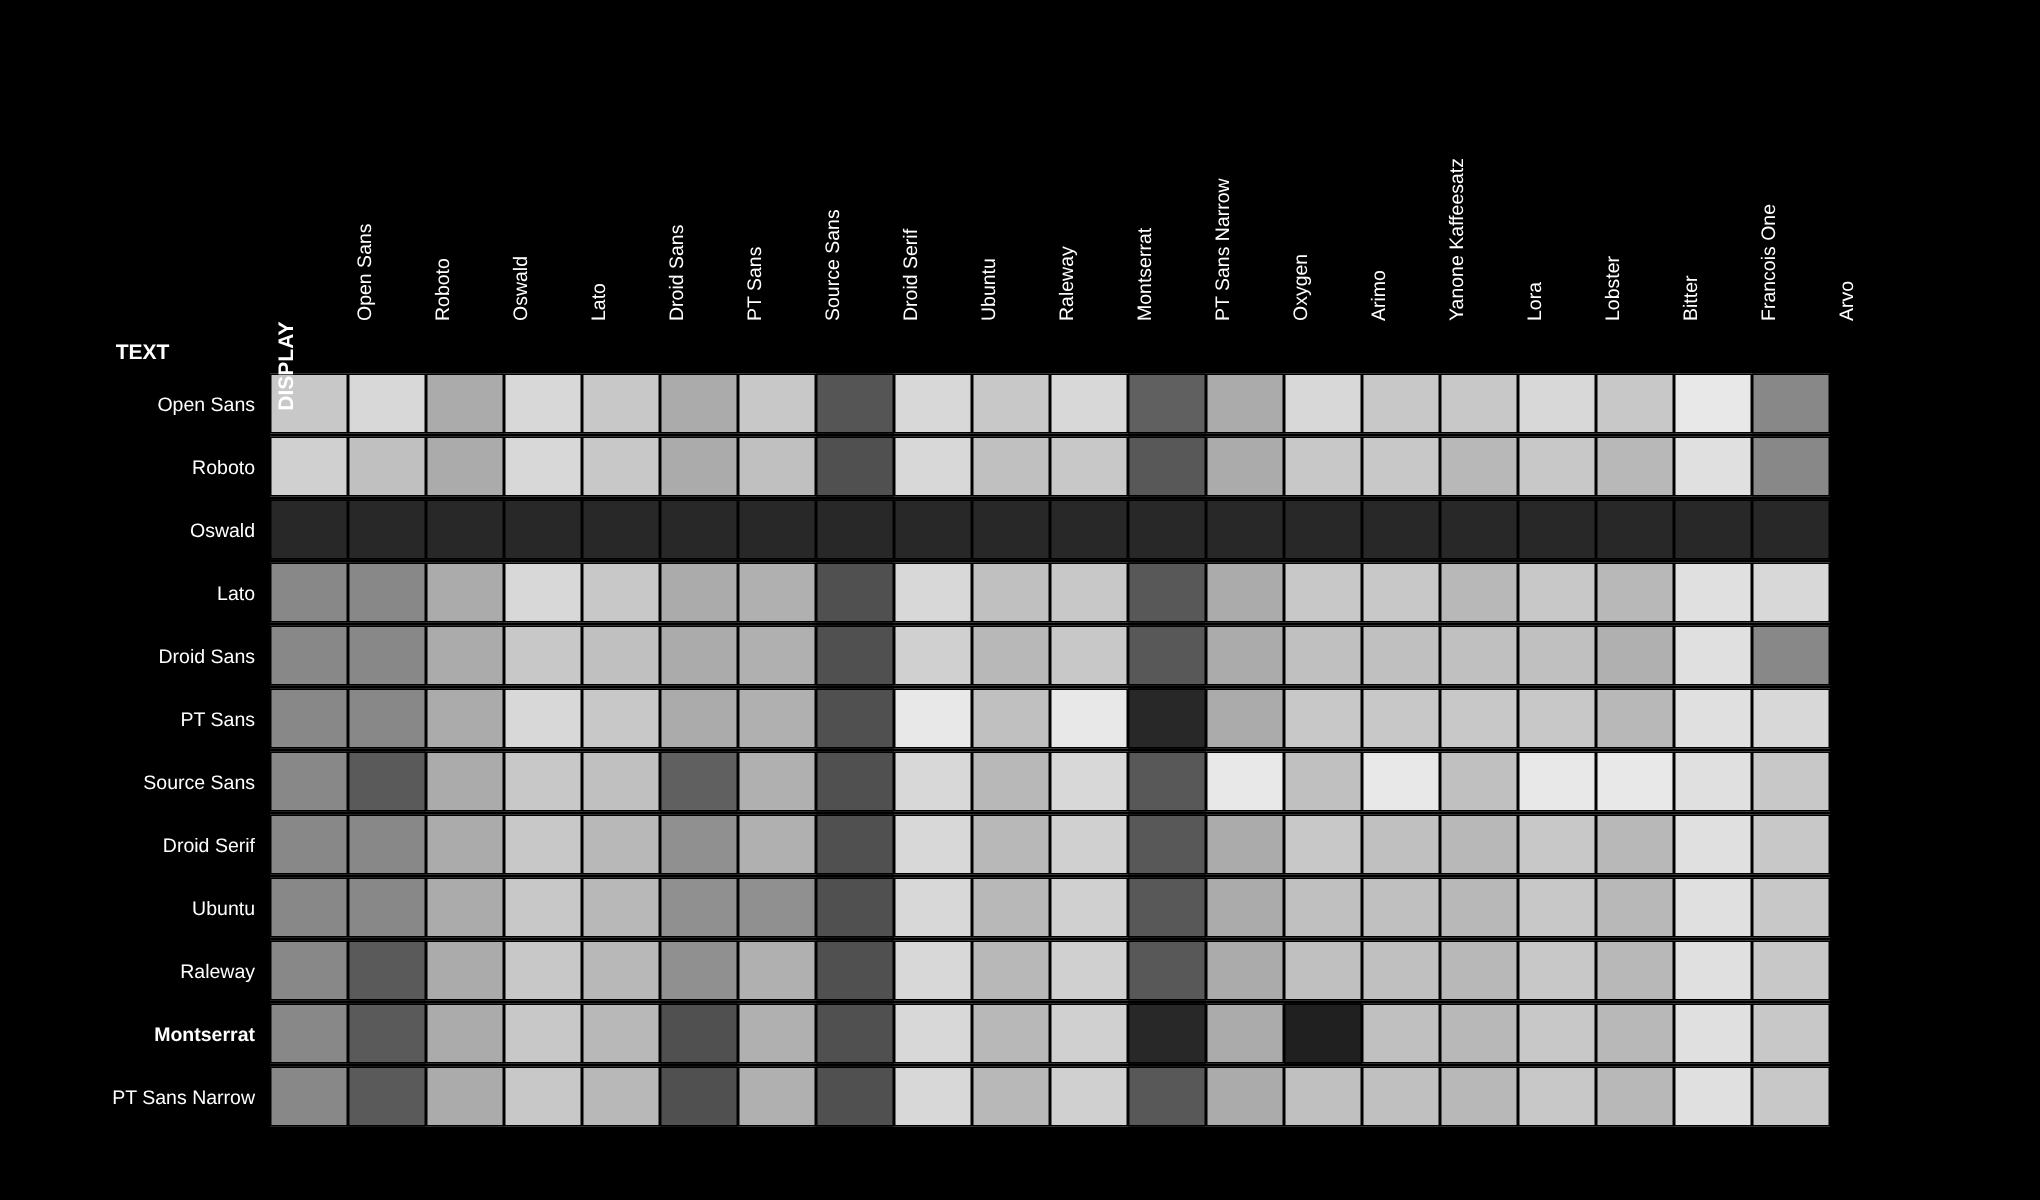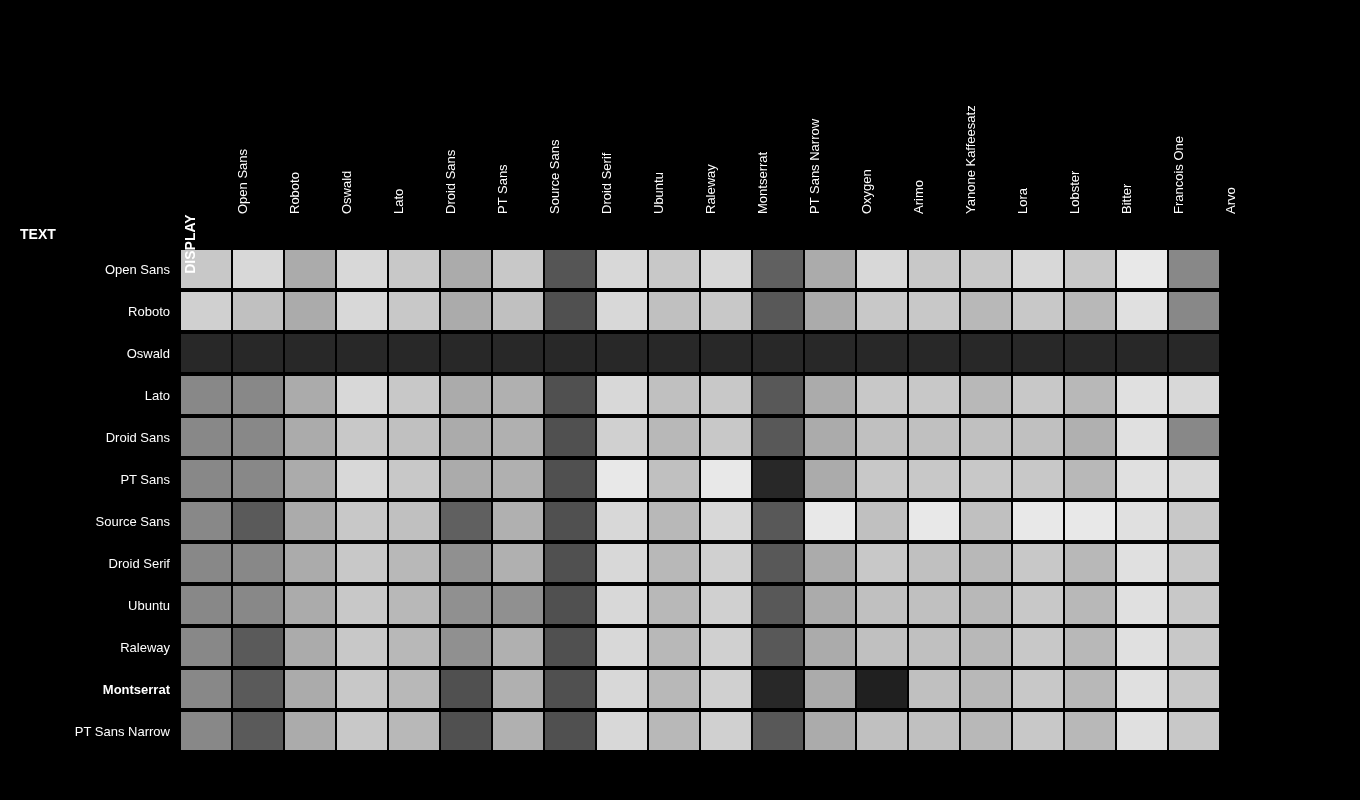--- a/index.html
+++ b/index.html
@@ -68,21 +68,21 @@
     }
 
     .section-label-row {
       display: flex;
       align-items: center;
       height: 28px;
     }
 
     .section-label {
       width: 160px;
-      text-align: left;
+      text-align: center;
       padding-right: 10px;
       font-weight: bold;
       font-size: 14px;
       color: #fff;
     }
 
     .data-row {
       display: flex;
       align-items: center;
       height: 42px;

